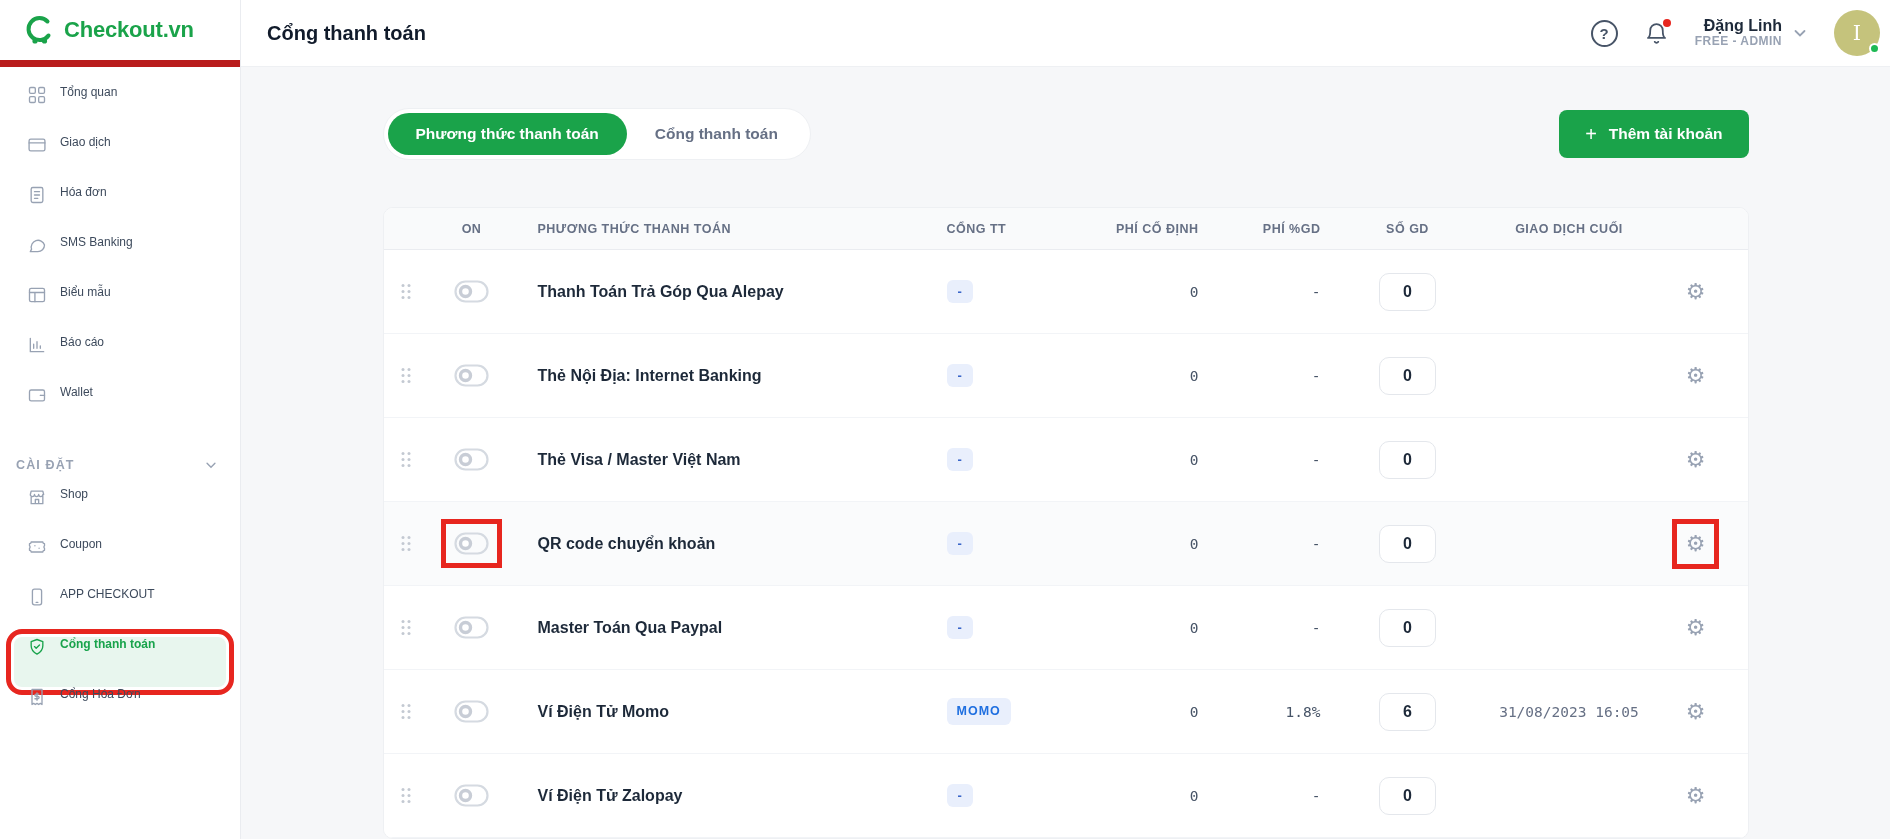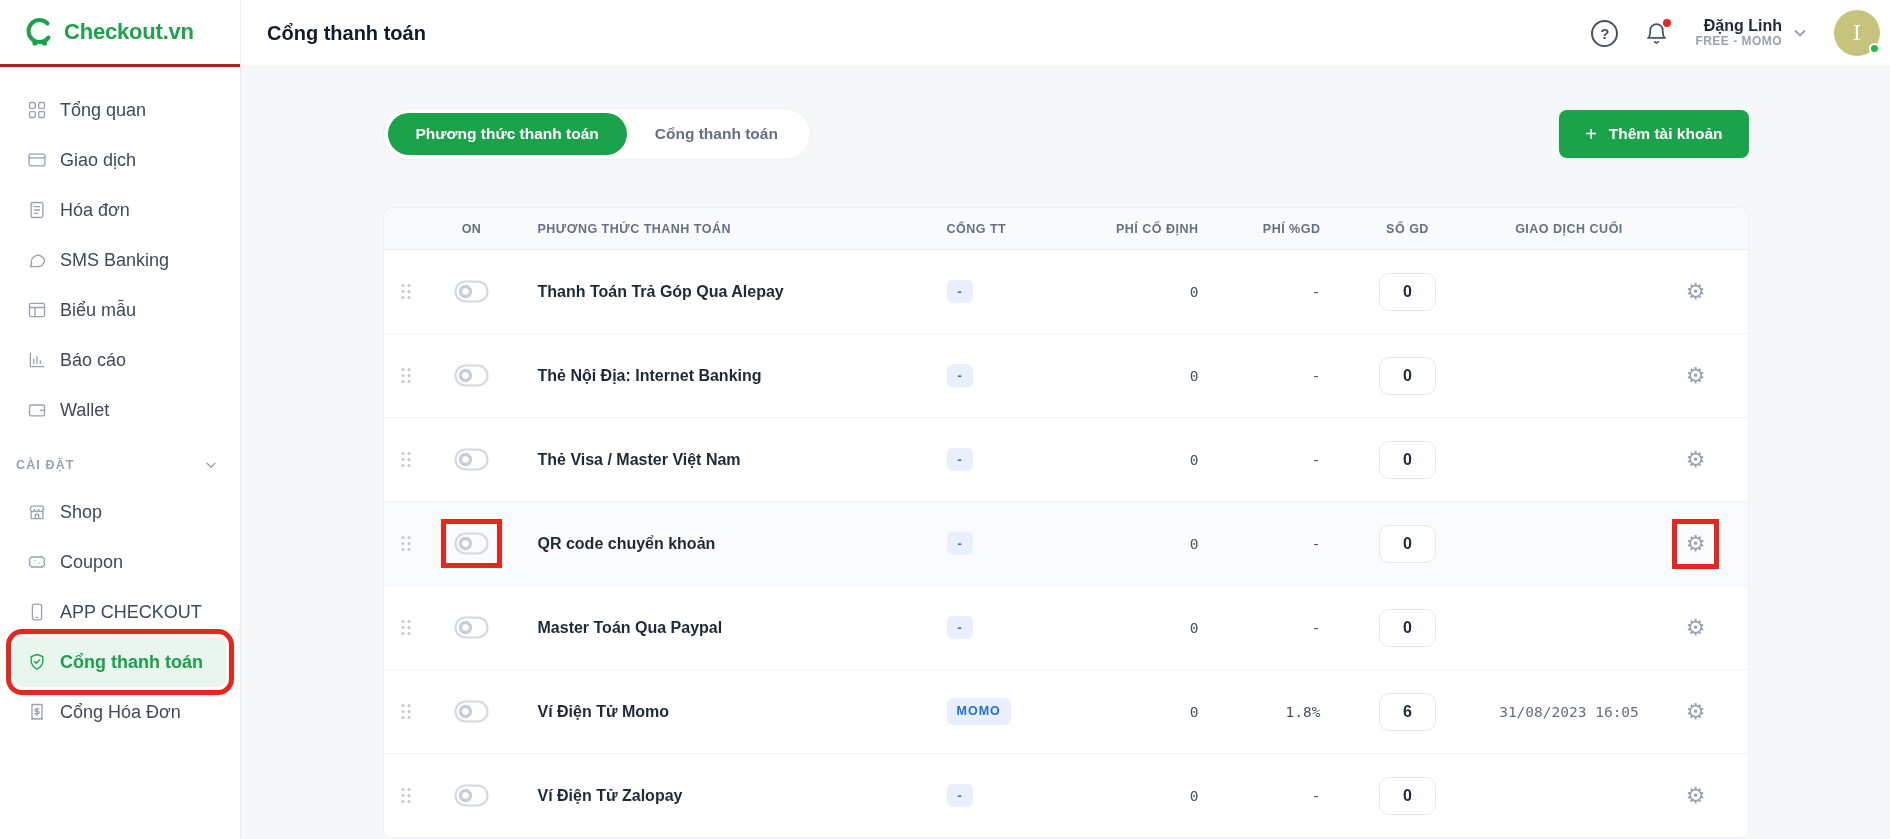--- a/index.html
+++ b/index.html
@@ -1,24 +1,24 @@
 <!DOCTYPE html>
 <html><head>
 <meta charset="utf-8">
 <style>
   * { margin:0; padding:0; box-sizing:border-box; }
   html,body { width:1890px; height:839px; overflow:hidden; }
   body { font-family:"Liberation Sans","DejaVu Sans",sans-serif; background:#f6f7f9; color:#1d2939; }
 
   
   .sidebar { position:absolute; left:0; top:0; width:241px; height:839px; background:#fff; border-right:1px solid #eaecf0; z-index:5; }
-  .logo-row { height:67px; display:flex; align-items:center; gap:10px; padding-left:22px; border-bottom:3px solid #b91c1c; }
+  .logo-row { height:67px; display:flex; align-items:center; gap:10px; padding-left:22px; border-bottom:7px solid #b91c1c; }
   .logo-text { font-size:22px; font-weight:700; color:#1aa34a; letter-spacing:-0.2px; }
   .nav { padding:18px 14px 0 14px; }
-  .nav-item { height:50px; display:flex; align-items:center; gap:13px; padding-left:13px; border-radius:8px; font-size:18px; font-weight:500; color:#3d4a5c; cursor:pointer; position:relative; }
+  .nav-item { height:50px; display:flex; gap:13px; padding-left:13px; border-radius:8px; font-size:12px; font-weight:500; color:#3d4a5c; cursor:pointer; position:relative; }
   .nav-item .ni-icon { width:20px; height:20px; display:flex; align-items:center; justify-content:center; color:#98a2b3; flex:0 0 20px; }
   .nav-item.active { background:#e8f6ee; color:#18a34b; font-weight:600; }
   .nav-item.active .ni-icon { color:#18a34b; }
   .nav-item.annotated { outline:5px solid #e7261f; outline-offset:3px; }
   .nav-section { height:44px; margin-top:8px; display:flex; align-items:center; justify-content:space-between; padding:0 8px 0 2px; font-size:12.5px; font-weight:700; letter-spacing:0.09em; color:#98a2b3; }
   .nav-section .chev { color:#98a2b3; }
 
   
   .topbar { position:absolute; left:241px; top:0; right:0; height:67px; background:#fff; border-bottom:1px solid #eef0f3; display:flex; align-items:center; padding:0 10px 0 26px; z-index:4; }
   .page-title { font-size:20px; font-weight:700; color:#111b2b; }
@@ -215,21 +215,21 @@
         <svg width="25" height="25" viewBox="0 0 24 24" fill="none" stroke="#475467" stroke-width="1.7" stroke-linecap="round" stroke-linejoin="round">
           <path d="M18 9a6 6 0 1 0-12 0c0 6-2.2 7.3-2.2 7.3h16.4S18 15 18 9z"></path>
           <path d="M10.3 20a2 2 0 0 0 3.4 0"></path>
         </svg>
       </span>
       <span class="bell-dot"></span>
     </div>
     <div class="user-block">
       <div class="user-texts">
         <div class="user-name">Đặng Linh</div>
-        <div class="user-role">FREE - MOMO</div>
+        <div class="user-role">FREE - ADMIN</div>
       </div>
       <span>
         <svg width="16" height="16" viewBox="0 0 16 16" fill="none" stroke="#98a2b3" stroke-width="1.8" stroke-linecap="round">
             <path d="M3.5 6l4.5 4.5L12.5 6"></path>
           </svg>
       </span>
     </div>
     <div class="avatar">
       <span>I</span>
       <span class="avatar-dot"></span>

